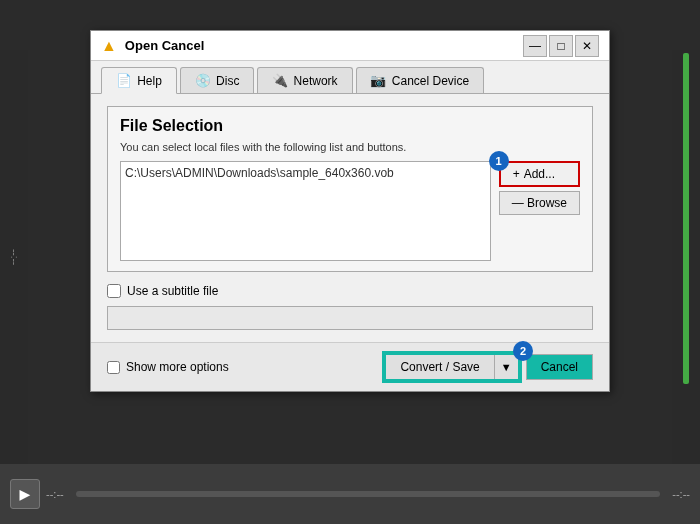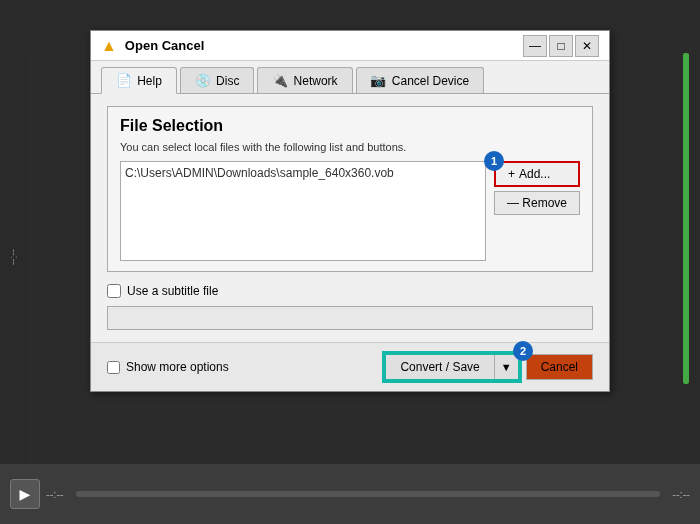--- a/index.html
+++ b/index.html
@@ -301,21 +301,21 @@
     .convert-dropdown {
       padding: 5px 6px;
       background: #e0e0e0;
       border: none;
       cursor: pointer;
       font-size: 11px;
     }
 
     .cancel-btn {
       padding: 5px 14px;
-      background: #c2410c;
+      background: #14b8a6;
       border: 1px solid #aaa;
       cursor: pointer;
       font-size: 12px;
     }
 
     
     .badge2 {
       position: absolute;
       top: -10px;
       right: 60px;
@@ -447,21 +447,21 @@
           <div>C:\Users\ADMIN\Downloads\sample_640x360.vob</div>
         </div>
         <div class="file-buttons" style="position:relative;">
 
           <div class="badge" style="position:absolute; top:-10px; left:-10px; z-index:10;">1</div>
           <button class="btn add-btn">
             <span>+</span>
             <span>Add...</span>
           </button>
           <button class="btn">
-            <span>— Remove</span>
+            <span>— Browse</span>
           </button>
         </div>
       </div>
     </div>
 
     <div class="subtitle-row">
       <label class="checkbox-label">
         <input type="checkbox" style="">
         <span>Use a subtitle file</span>
       </label>

